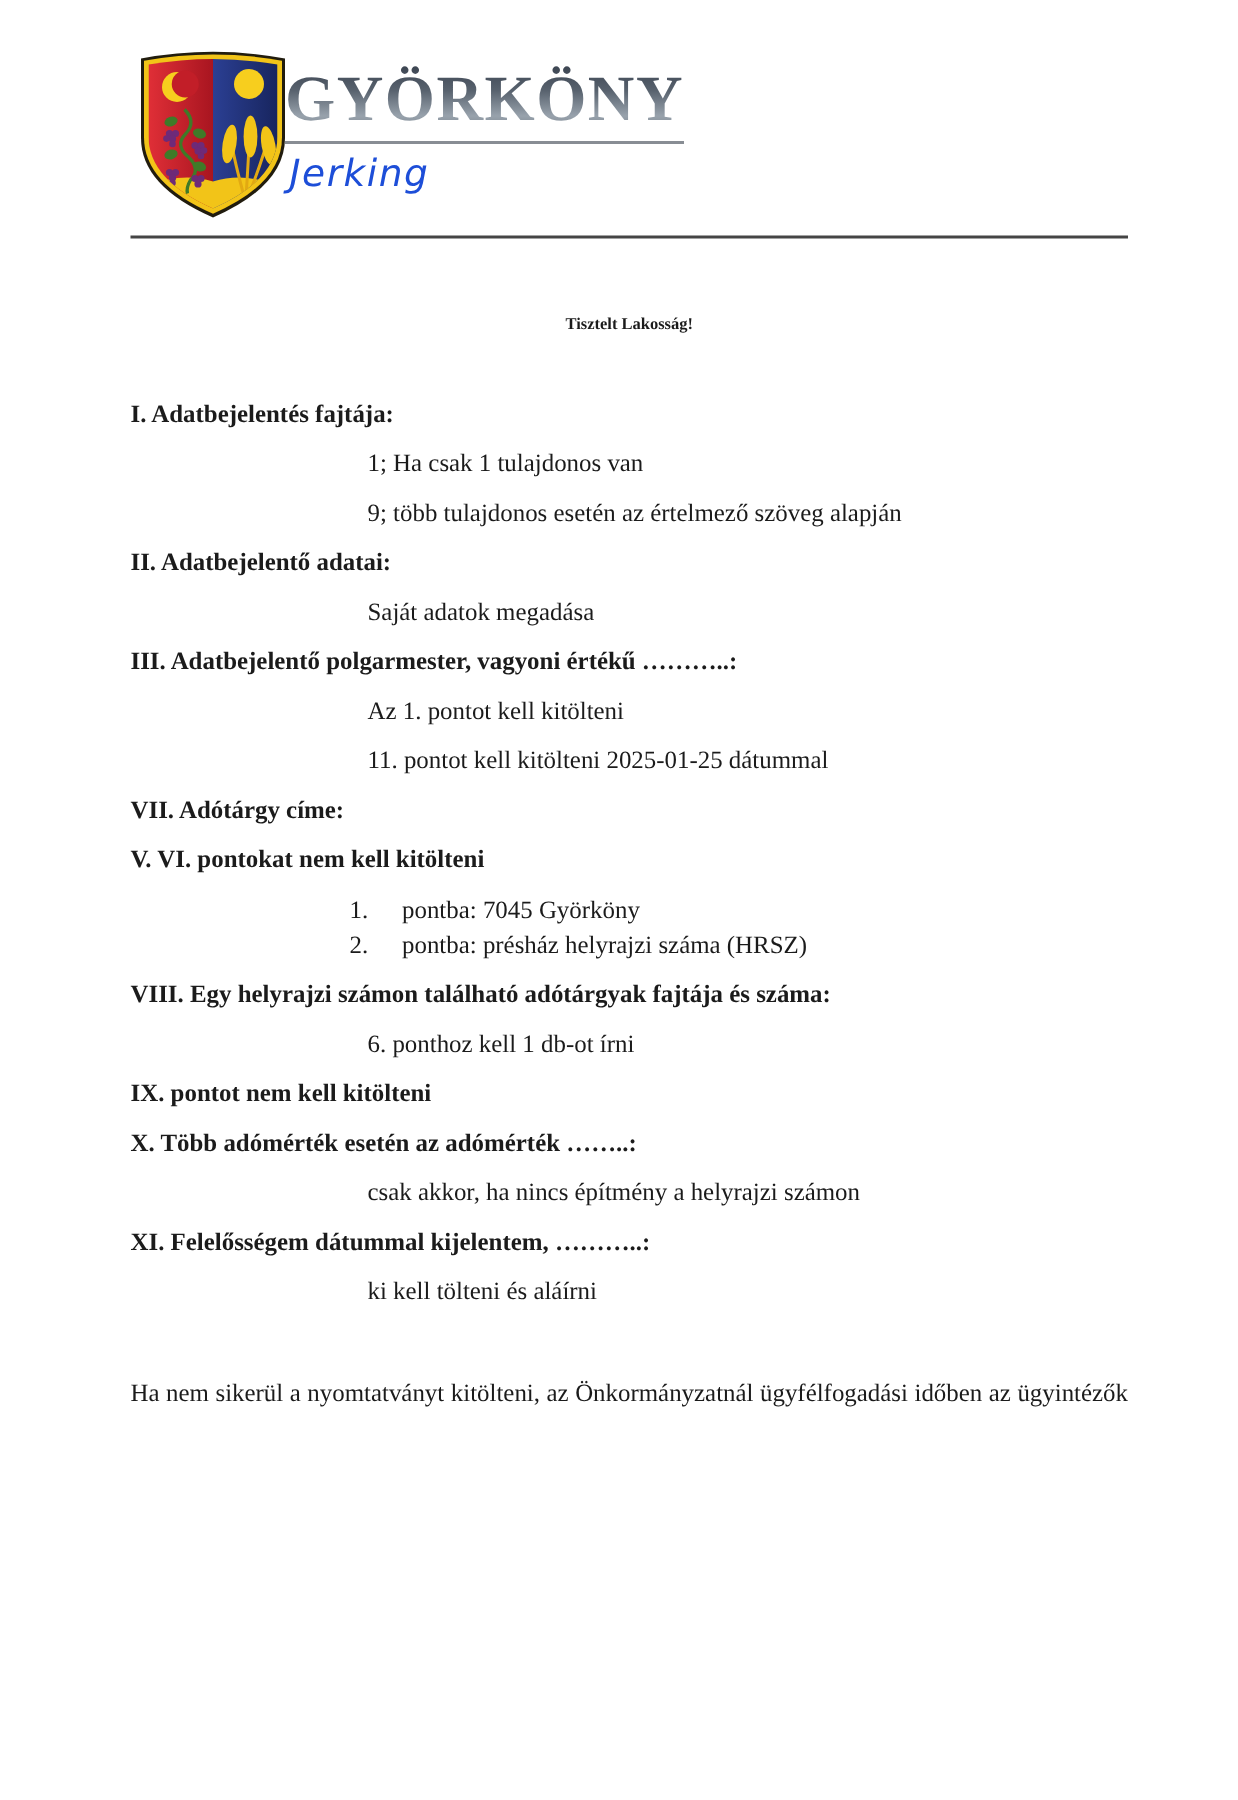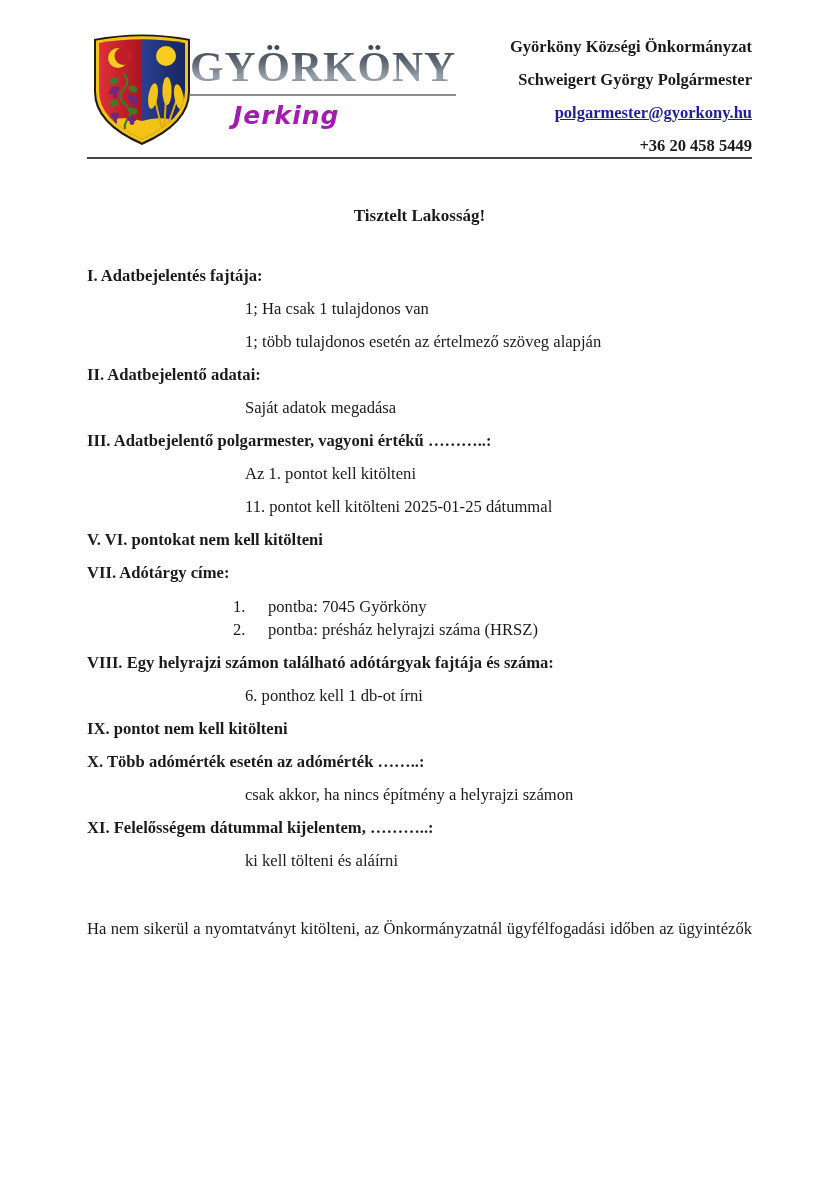--- a/index.html
+++ b/index.html
@@ -51,28 +51,27 @@
   }
   .logo-underline {
     height: 2px;
     background: #888d94;
     margin-top: 3px;
     width: 100%;
   }
   .logo-subtitle {
     display: block;
     font-family: "DejaVu Sans", sans-serif;
-    font-weight: 700;
+    font-weight: 400;
     font-style: italic;
     font-size: 25px;
-    color: #a21caf;
+    color: #1d4ed8;
     margin-top: 5px;
     padding-left: 3px;
     letter-spacing: 1px;
-    margin-left: 40px;
   }
 
   .contact {
     position: absolute;
     top: 38px;
     right: 73px;
     text-align: right;
     font-weight: 700;
     font-size: 16.5px;
   }
@@ -100,21 +99,21 @@
     position: absolute;
     left: 87px;
     top: 195px;
     width: 665px;
     font-size: 16.6px;
     line-height: 22px;
   }
   .doc-title {
     text-align: center;
     font-weight: 700;
-    font-size: 17px;
+    font-size: 11px;
     margin: 10px 0 38px 0;
   }
   .para {
     text-align: justify;
     margin: 0 0 11px 0;
   }
   .section-heading {
     font-weight: 700;
     margin: 0 0 11px 0;
     font-family: Liberation Serif, serif;
@@ -213,44 +212,36 @@
       </g>
     </svg>
   </div>
 
   <div class="logo">
     <span class="logo-title">GYÖRKÖNY</span>
     <div class="logo-underline"></div>
     <span class="logo-subtitle">Jerking</span>
   </div>
 
-  <div class="contact">
-    <div class="line">Györköny Községi Önkormányzat</div>
-    <div class="line">Schweigert György Polgármester</div>
-    <div class="line email">
-      <a href="#" style="color: rgb(31, 31, 156);">polgarmester@gyorkony.hu</a>
-    </div>
-    <div class="line">+36 20 458 5449</div>
-  </div>
 
   <div class="rule"></div>
 
   <div class="doc">
     <div class="doc-title">Tisztelt Lakosság!</div>
     <div id="sections">
         <div class="section-heading">I. Adatbejelentés fajtája:</div>
         <div class="sub-line">1; Ha csak 1 tulajdonos van</div>
-        <div class="sub-line">1; több tulajdonos esetén az értelmező szöveg alapján</div>
+        <div class="sub-line">9; több tulajdonos esetén az értelmező szöveg alapján</div>
         <div class="section-heading">II. Adatbejelentő adatai:</div>
         <div class="sub-line">Saját adatok megadása</div>
         <div class="section-heading">III. Adatbejelentő polgarmester, vagyoni értékű ………..:</div>
         <div class="sub-line">Az 1. pontot kell kitölteni</div>
         <div class="sub-line">11. pontot kell kitölteni 2025-01-25 dátummal</div>
+        <div class="section-heading">VII. Adótárgy címe:</div>
         <div class="section-heading">V. VI. pontokat nem kell kitölteni</div>
-        <div class="section-heading">VII. Adótárgy címe:</div>
         <div class="olist">
           <div class="olist-row">
             <span class="olist-marker">1.</span>
             <span>pontba: 7045 Györköny</span>
           </div>
           <div class="olist-row">
             <span class="olist-marker">2.</span>
             <span>pontba: présház helyrajzi száma (HRSZ)</span>
           </div>
         </div>

